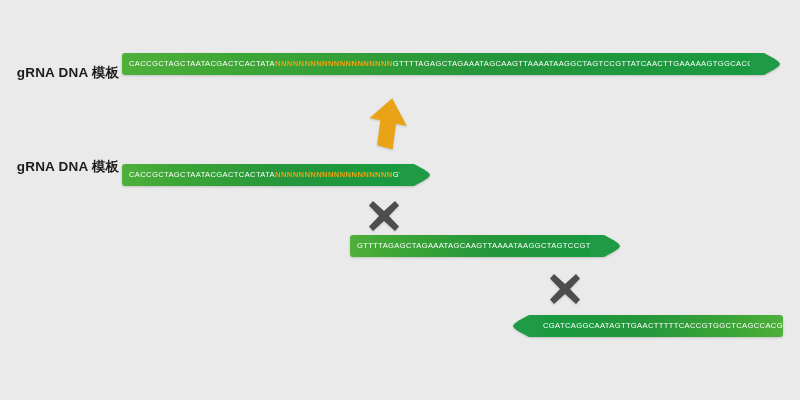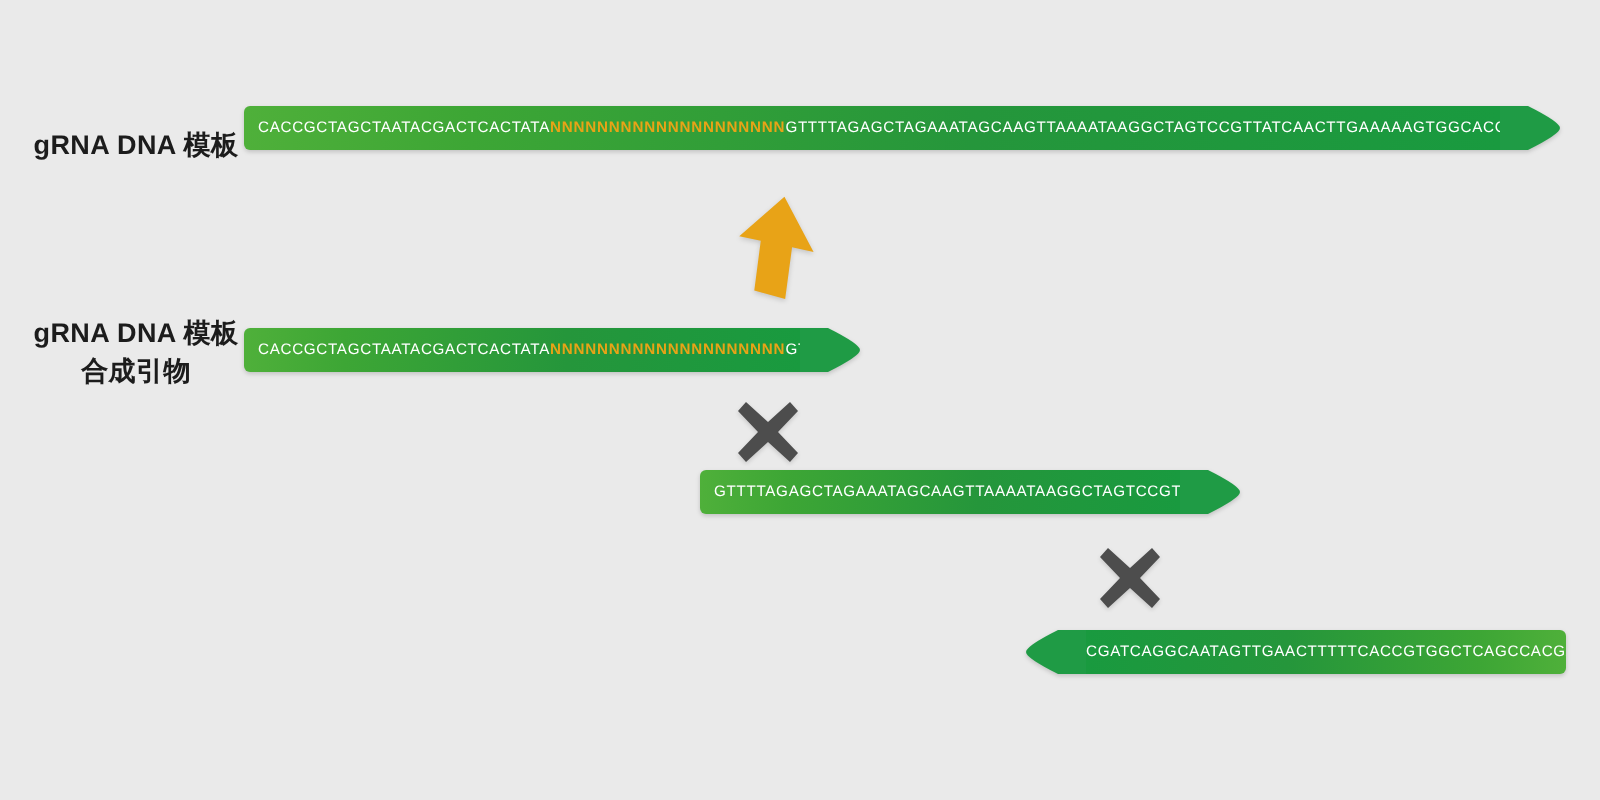--- a/index.html
+++ b/index.html
@@ -114,21 +114,20 @@
   <div class="orange-arrow" style="left:365px; top:96px;">
     <svg width="46" height="54" viewBox="0 0 46 54">
       <g transform="rotate(12 23 27)">
         <path d="M22 2 L42 26 L31 26 L33 52 L17 51 L15 26 L4 26 Z" fill="#e8a317"></path>
       </g>
     </svg>
   </div>
 
   <div class="row-label" style="left:16px; top:157px; width:104px;">
     <span>gRNA DNA 模板</span>
-    <span class="l2">合成引物</span>
   </div>
 
   <div class="seq" style="left:122px; top:164px; width:308px;">
     <div class="bar round-l">
       <div class="seqtext">
         <span>CACCGCTAGCTAATACGACTCACTATA</span><span class="nrun">NNNNNNNNNNNNNNNNNNNN</span><span>GTTTTAGAG</span>
       </div>
     </div>
     <div class="head">
       <svg viewBox="0 0 30 44" preserveAspectRatio="none">

